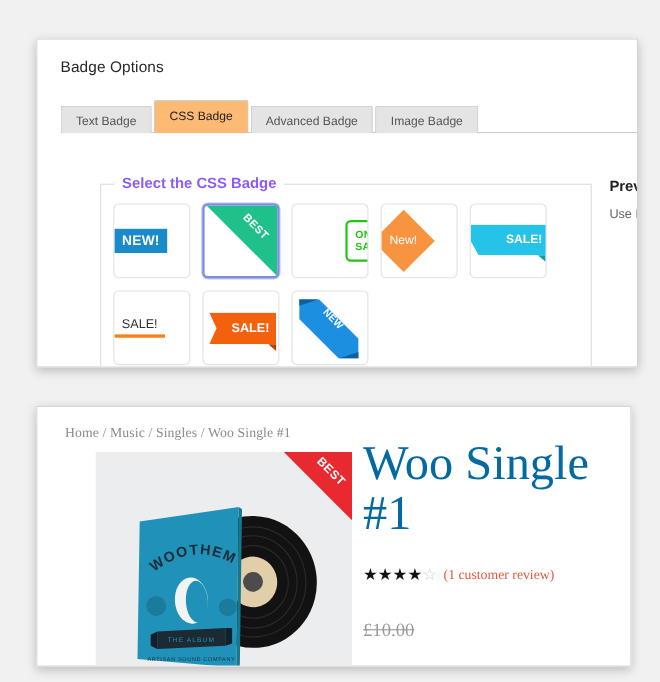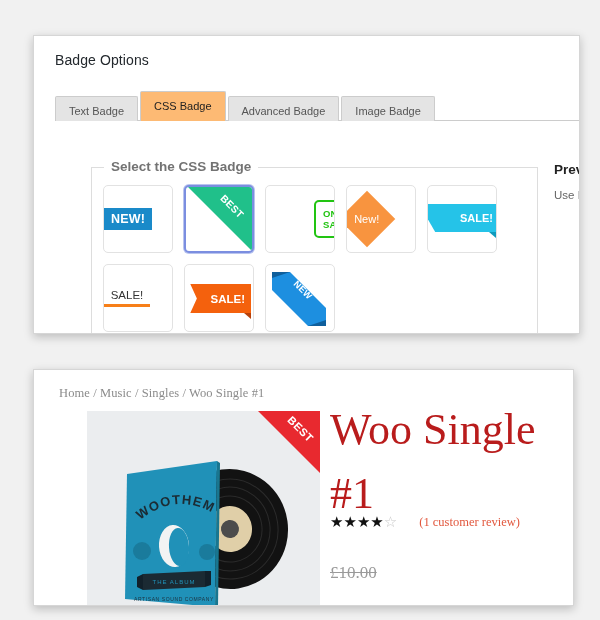--- a/index.html
+++ b/index.html
@@ -78,21 +78,21 @@
     box-sizing: border-box;
     background: #fff;
   }
   .legend {
     position: absolute;
     left: 12px; top: -9px;
     background: #fff;
     padding: 0 7px;
     font-size: 13.5px;
     font-weight: bold;
-    color: #737373;
+    color: #8b5cf6;
     white-space: nowrap;
   }
   .badge-grid {
     position: absolute;
     left: 11px; top: 17px;
     display: flex;
     flex-wrap: wrap;
     gap: 11px;
     width: 425px;
   }
@@ -266,37 +266,36 @@
     transform: rotate(45deg);
     letter-spacing: .5px;
     z-index: 5;
   }
   .product-title {
     position: absolute;
     left: 330px; top: 398px;
     width: 250px;
     font-family: "Liberation Serif", serif;
     font-size: 44px;
-    line-height: 64px;
-    color: #b91c1c;
+    line-height: 46px;
+    color: #0369a1;
   }
   .rating-row {
     position: absolute;
     left: 330px; top: 513px;
     display: flex;
     align-items: center;
     gap: 6px;
   }
   .stars { font-size: 15px; letter-spacing: 0px; color: #111; }
   .stars .empty { color: #c9c9c9; }
   .review-link {
     font-size: 12.5px;
     color: #e2583e;
     font-family: "Liberation Serif", serif;
-    margin-left: 16px;
   }
   .price {
     position: absolute;
     left: 330px; top: 563px;
     font-family: "Liberation Serif", serif;
     font-size: 17px;
     color: #9a9a9a;
     text-decoration: line-through;
     text-align: center;
   }

